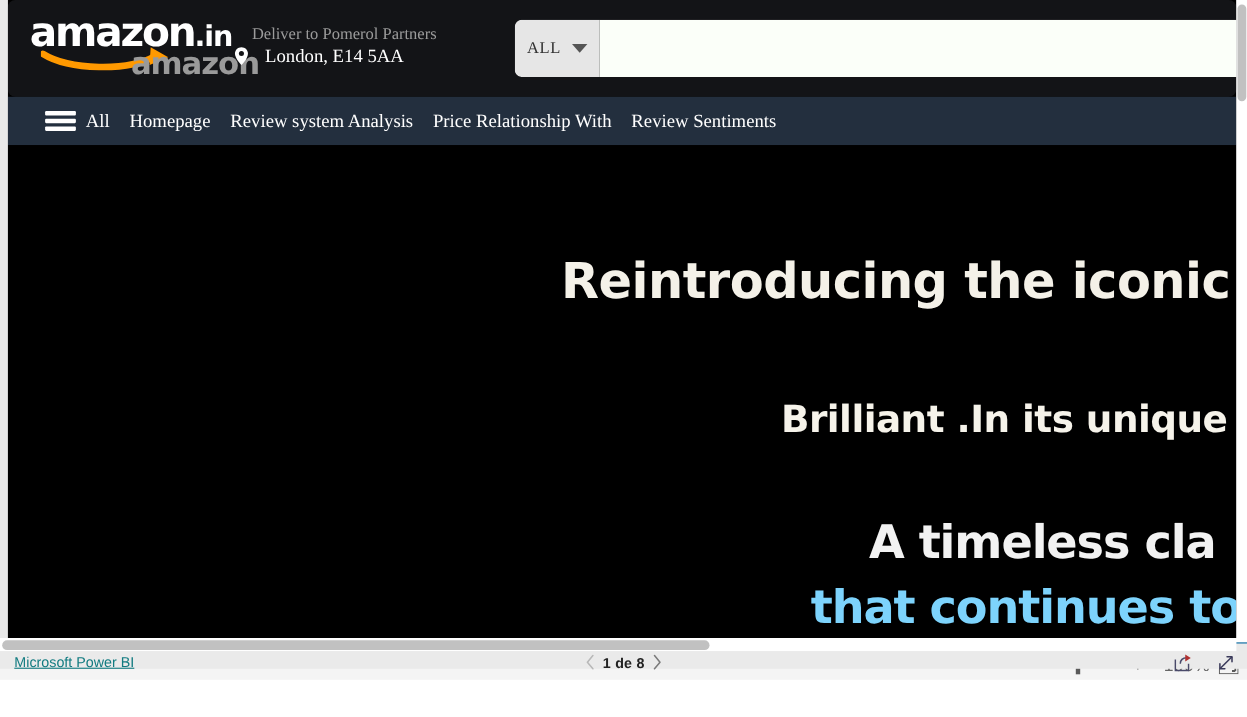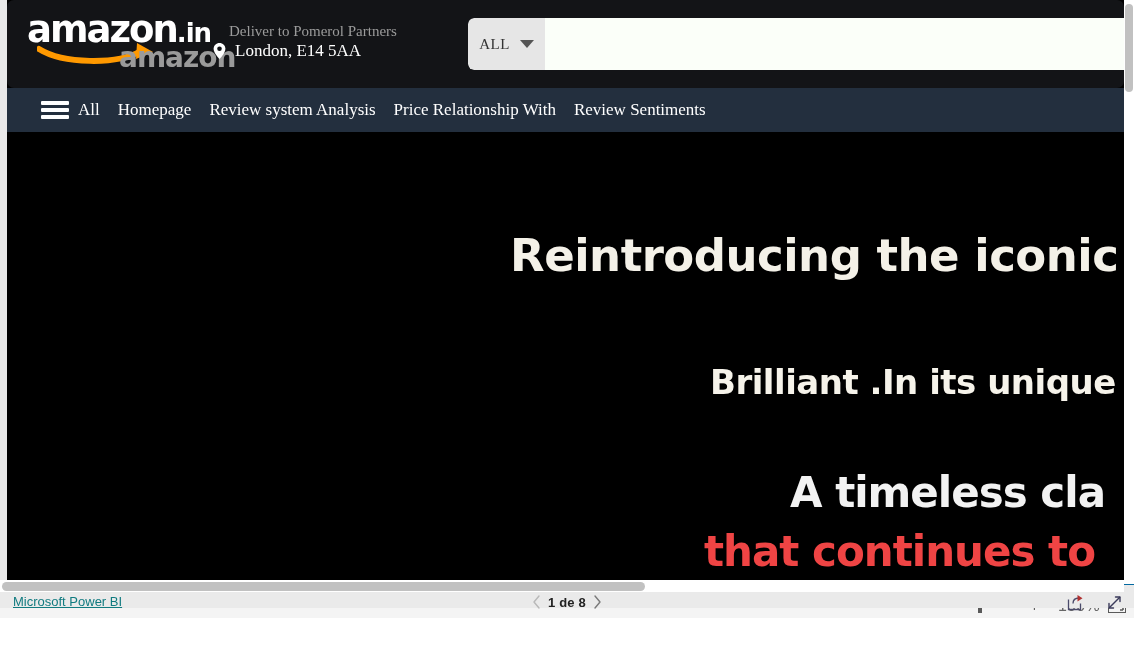--- a/index.html
+++ b/index.html
@@ -60,21 +60,21 @@
   .az-deliver {
     position:absolute; left:205px; top:22px; width:240px; height:46px;
     color:#ffffff;
   }
   .az-deliver .line1 {
     font-family:"Liberation Serif", serif;
     font-size:15px; color:#9b9b9b; line-height:18px;
     margin-left:17px; white-space:nowrap;
   }
   .az-deliver .line2row {
-    display:flex; align-items:center; gap:8px; margin-top:1px;
+    display:flex; align-items:center; gap:14px; margin-top:1px;
   }
   .az-deliver .pin { width:15px; height:18px; flex:0 0 15px; }
   .az-deliver .line2 {
     font-family:"Liberation Serif", serif;
     font-size:17px; color:#ffffff; line-height:19px; white-space:nowrap;
   }
 
   .az-search {
     position:absolute; left:461px; top:18px; height:52px; width:700px;
     display:flex; border-radius:6px; overflow:hidden;
@@ -129,23 +129,23 @@
     position:absolute; left:703px; top:182px; white-space:nowrap;
     font-family:"DejaVu Sans", sans-serif; font-weight:700;
     font-size:34px; color:#f6f3ea; line-height:40px; letter-spacing:-.5px;margin-top:48px;
   }
   .hero-l3 {
     position:absolute; left:783px; top:336px; white-space:nowrap;
     font-family:"DejaVu Sans", sans-serif; font-weight:700;
     font-size:42px; color:#f2f2f2; line-height:50px; letter-spacing:-1px;
   }
   .hero-l4 {
-    position:absolute; left:697px; top:395px; white-space:nowrap;
+    position:absolute; left:730px; top:395px; white-space:nowrap;
     font-family:"DejaVu Sans", sans-serif; font-weight:700;
-    font-size:42px; color:#ef4444; line-height:50px; letter-spacing:-1px;
+    font-size:42px; color:#7dd3fc; line-height:50px; letter-spacing:-1px;
   }
 
   
   #vscroll {
     position:absolute; right:0; top:0; width:10px; height:580px;
     background:#ffffff; z-index:10;
   }
   #vscroll .thumb {
     position:absolute; left:1px; top:4px; width:8px; height:88px;
     background:#c1c1c1; border-radius:4px;

